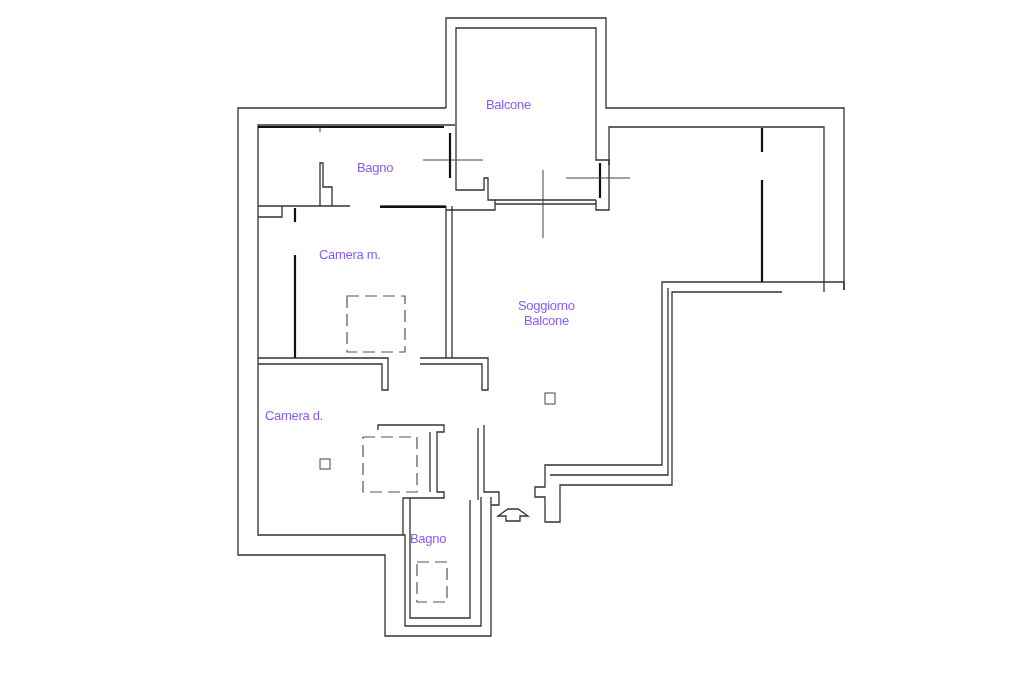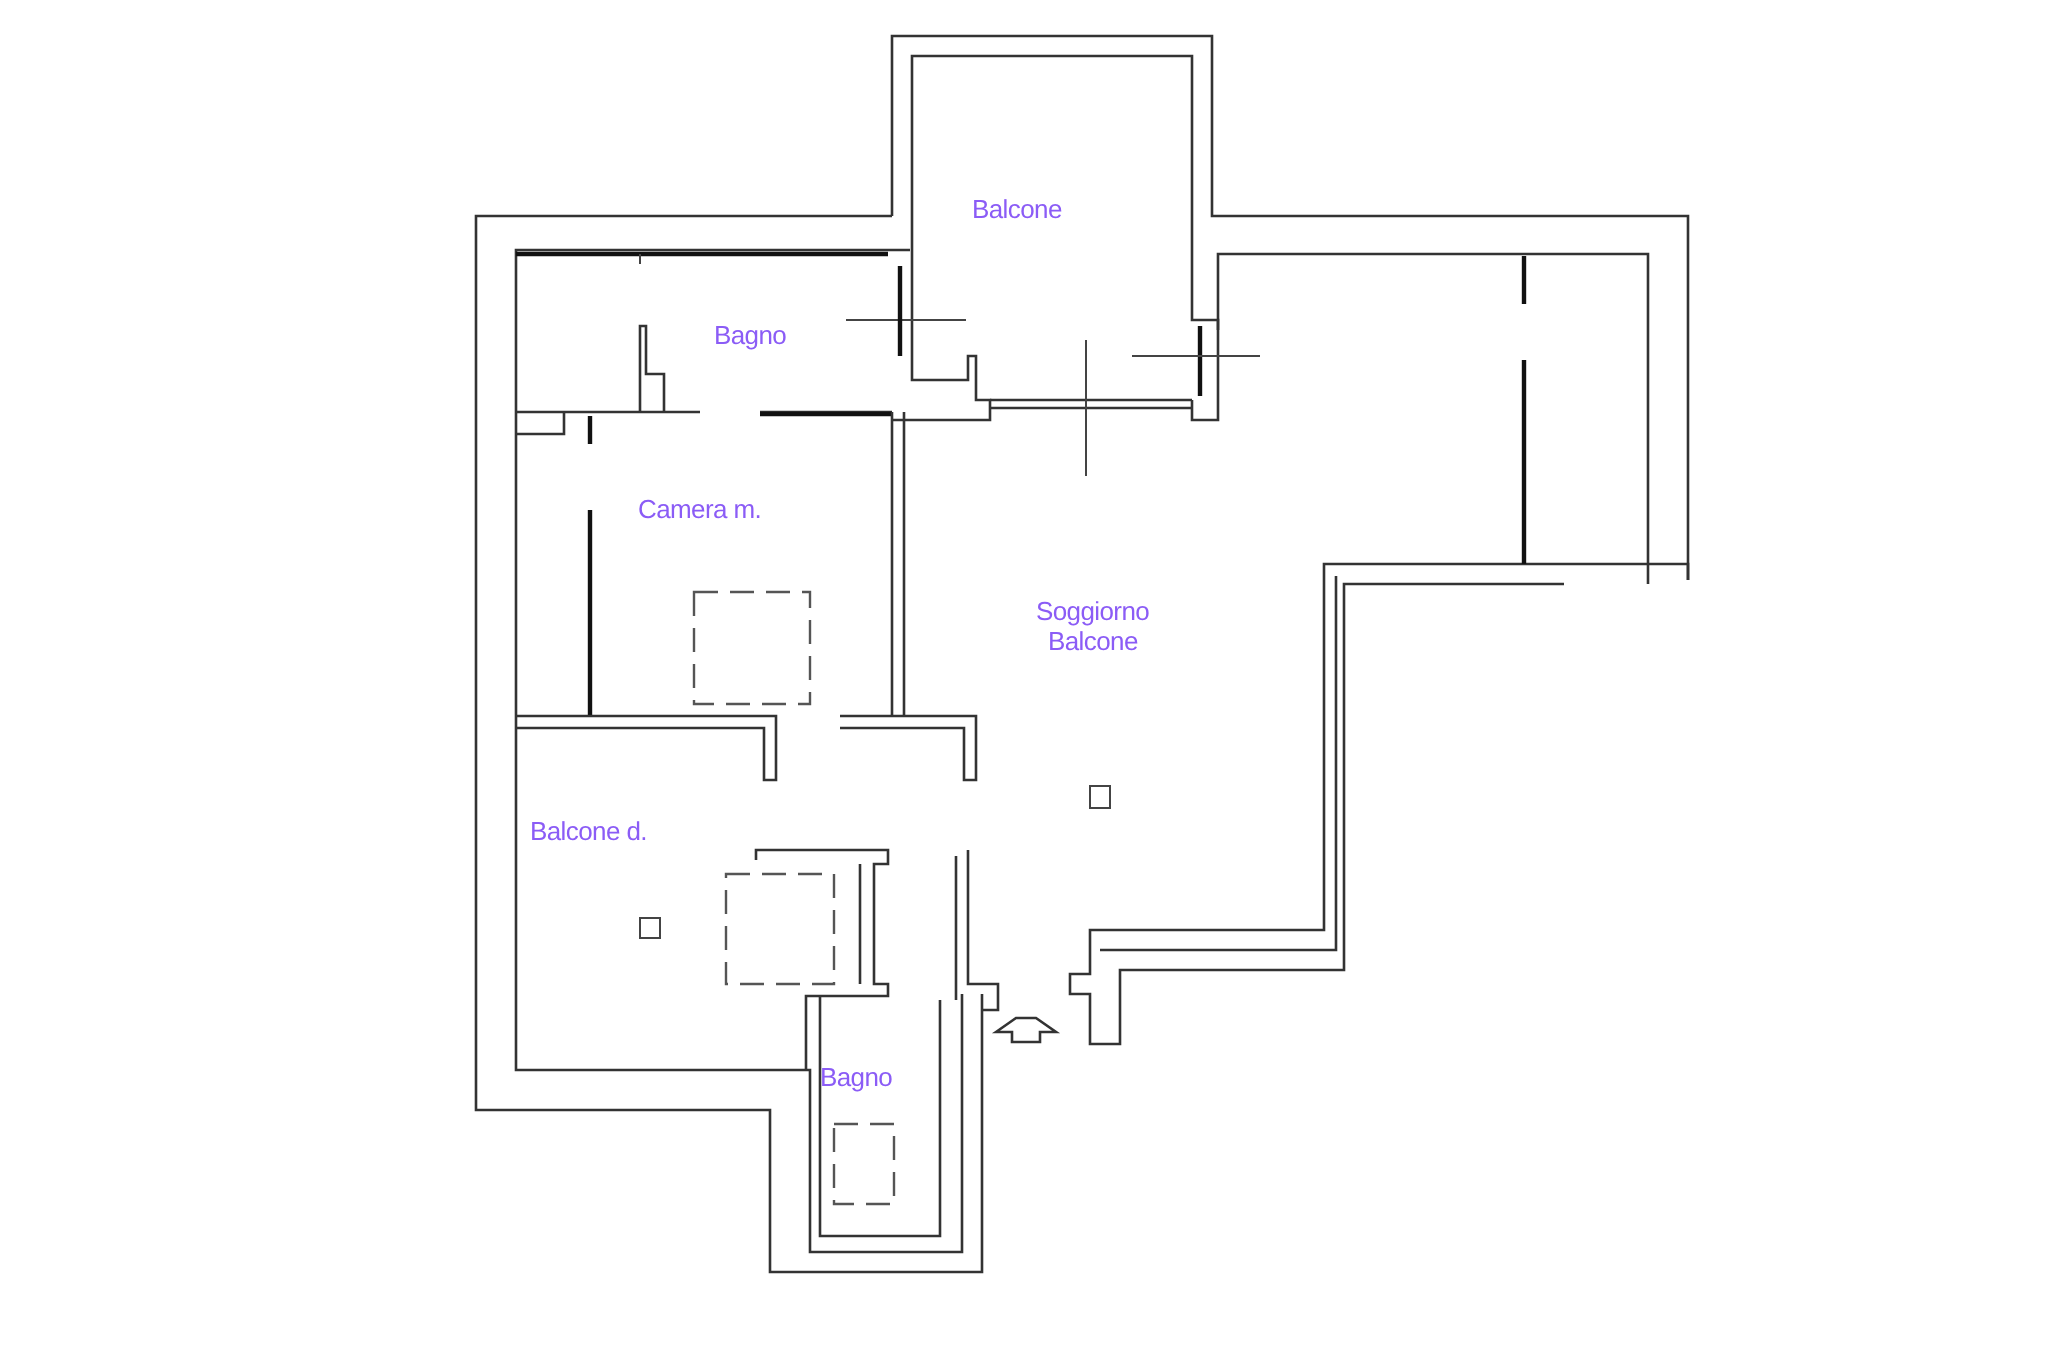--- a/index.html
+++ b/index.html
@@ -81,14 +81,14 @@
   <g>
     <polygon class="w" points="498,516 508,509 518,509 528,516 520,516 520,521 506,521 506,516"></polygon>
   </g>
 </svg>
 
 <div class="lbl" style="left:486px; top:97px;">Balcone</div>
 <div class="lbl" style="left:357px; top:160px;">Bagno</div>
 <div class="lbl" style="left:319px; top:247px;text-align:right;">Camera m.</div>
 <div class="lbl" style="left:518px; top:298px;">Soggiorno</div>
 <div class="lbl" style="left:524px; top:313px;">Balcone</div>
-<div class="lbl" style="left:265px; top:408px;">Balcone d.</div>
+<div class="lbl" style="left:265px; top:408px;">Camera d.</div>
 <div class="lbl" style="left:410px; top:531px;">Bagno</div>
 
 </body></html>

